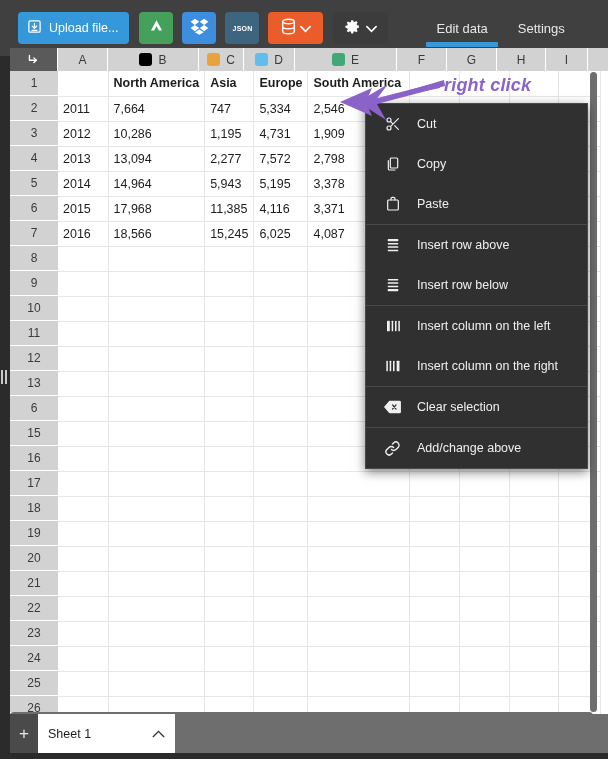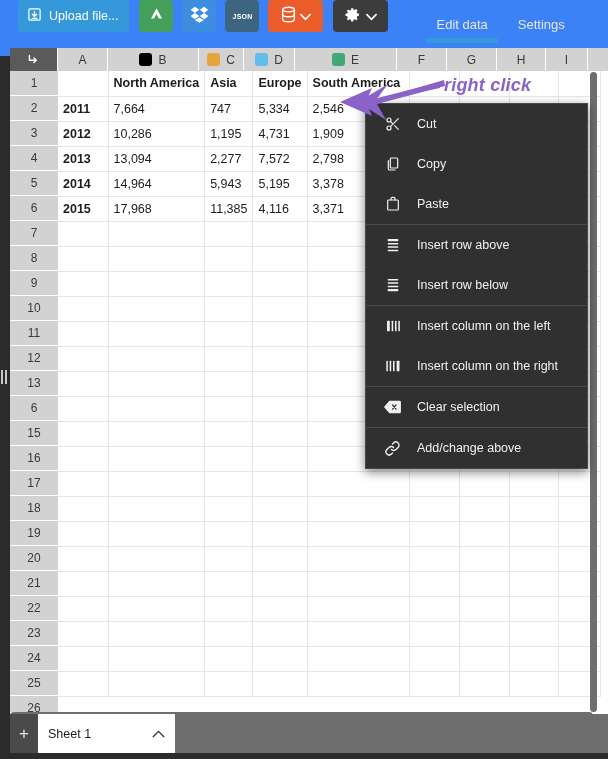--- a/index.html
+++ b/index.html
@@ -7,21 +7,21 @@
     width: 608px; height: 759px;
     background: #2b2b2b;
     font-family: "Liberation Sans", sans-serif;
     overflow: hidden;
   }
   #app { position: relative; width: 608px; height: 759px; background: #2b2b2b; }
 
   
   #toolbar {
     position: absolute; left: 0; top: 0; width: 608px; height: 56px;
-    background: #3b82f6; display: flex; align-items: flex-start;
+    background: #404040; display: flex; align-items: center;
   }
   .tb-btn {
     height: 32px; border-radius: 4px; display: flex; align-items: center;
     justify-content: center; color: #fff; cursor: pointer; flex: none;
   }
   #upload-btn {
     margin-left: 18px; padding: 0 11px 0 9px; background: #3598db;
     font-size: 12.5px; gap: 7px;
   }
   #upload-btn .lbl { line-height: 1; white-space: nowrap; }
@@ -75,21 +75,21 @@
     position: absolute; left: 48px; top: 23px; right: 0; bottom: 0;
     background: #fff; overflow: hidden;
   }
   table#grid { border-collapse: collapse; table-layout: fixed; }
   table#grid td {
     height: 25px; border-right: 1px solid #e6e6e6; border-bottom: 1px solid #e6e6e6;
     font-size: 12.5px; color: #1d1d1d; padding: 0 5px; overflow: hidden;
     white-space: nowrap; vertical-align: middle;
   }
   td.hdrcell { font-weight: bold; }
-  td.yearcell { font-weight: bold; margin-left: 8px; }
+  td.yearcell { font-weight: normal; margin-left: 8px; }
 
   
   #vscroll {
     position: absolute; right: 11px; top: 24px; width: 7px; height: 640px;
     background: #fff;
   }
   #vscroll .thumb {
     position: absolute; left: 0; top: 0; width: 7px; height: 640px;
     background: #6e6e6e; border-radius: 4px;
   }
@@ -362,20 +362,31 @@
               <td style="width: 91px;">17,968</td>
               <td style="width: 45px;">11,385</td>
               <td style="width: 51px;">4,116</td>
               <td style="width: 102px;">3,371</td>
               <td style="width: 50px;"></td>
               <td style="width: 50px;"></td>
               <td style="width: 49px;"></td>
               <td style="width: 42px;"></td>
             </tr>
             <tr>
+              <td class="yearcell" style="width: 50px;">2016</td>
+              <td style="width: 91px;">18,566</td>
+              <td style="width: 45px;">15,245</td>
+              <td style="width: 51px;">6,025</td>
+              <td style="width: 102px;">4,087</td>
+              <td style="width: 50px;"></td>
+              <td style="width: 50px;"></td>
+              <td style="width: 49px;"></td>
+              <td style="width: 42px;"></td>
+            </tr>
+            <tr>
               <td style="width: 50px;"></td>
               <td style="width: 91px;"></td>
               <td style="width: 45px;"></td>
               <td style="width: 51px;"></td>
               <td style="width: 102px;"></td>
               <td style="width: 50px;"></td>
               <td style="width: 50px;"></td>
               <td style="width: 49px;"></td>
               <td style="width: 42px;"></td>
             </tr>

